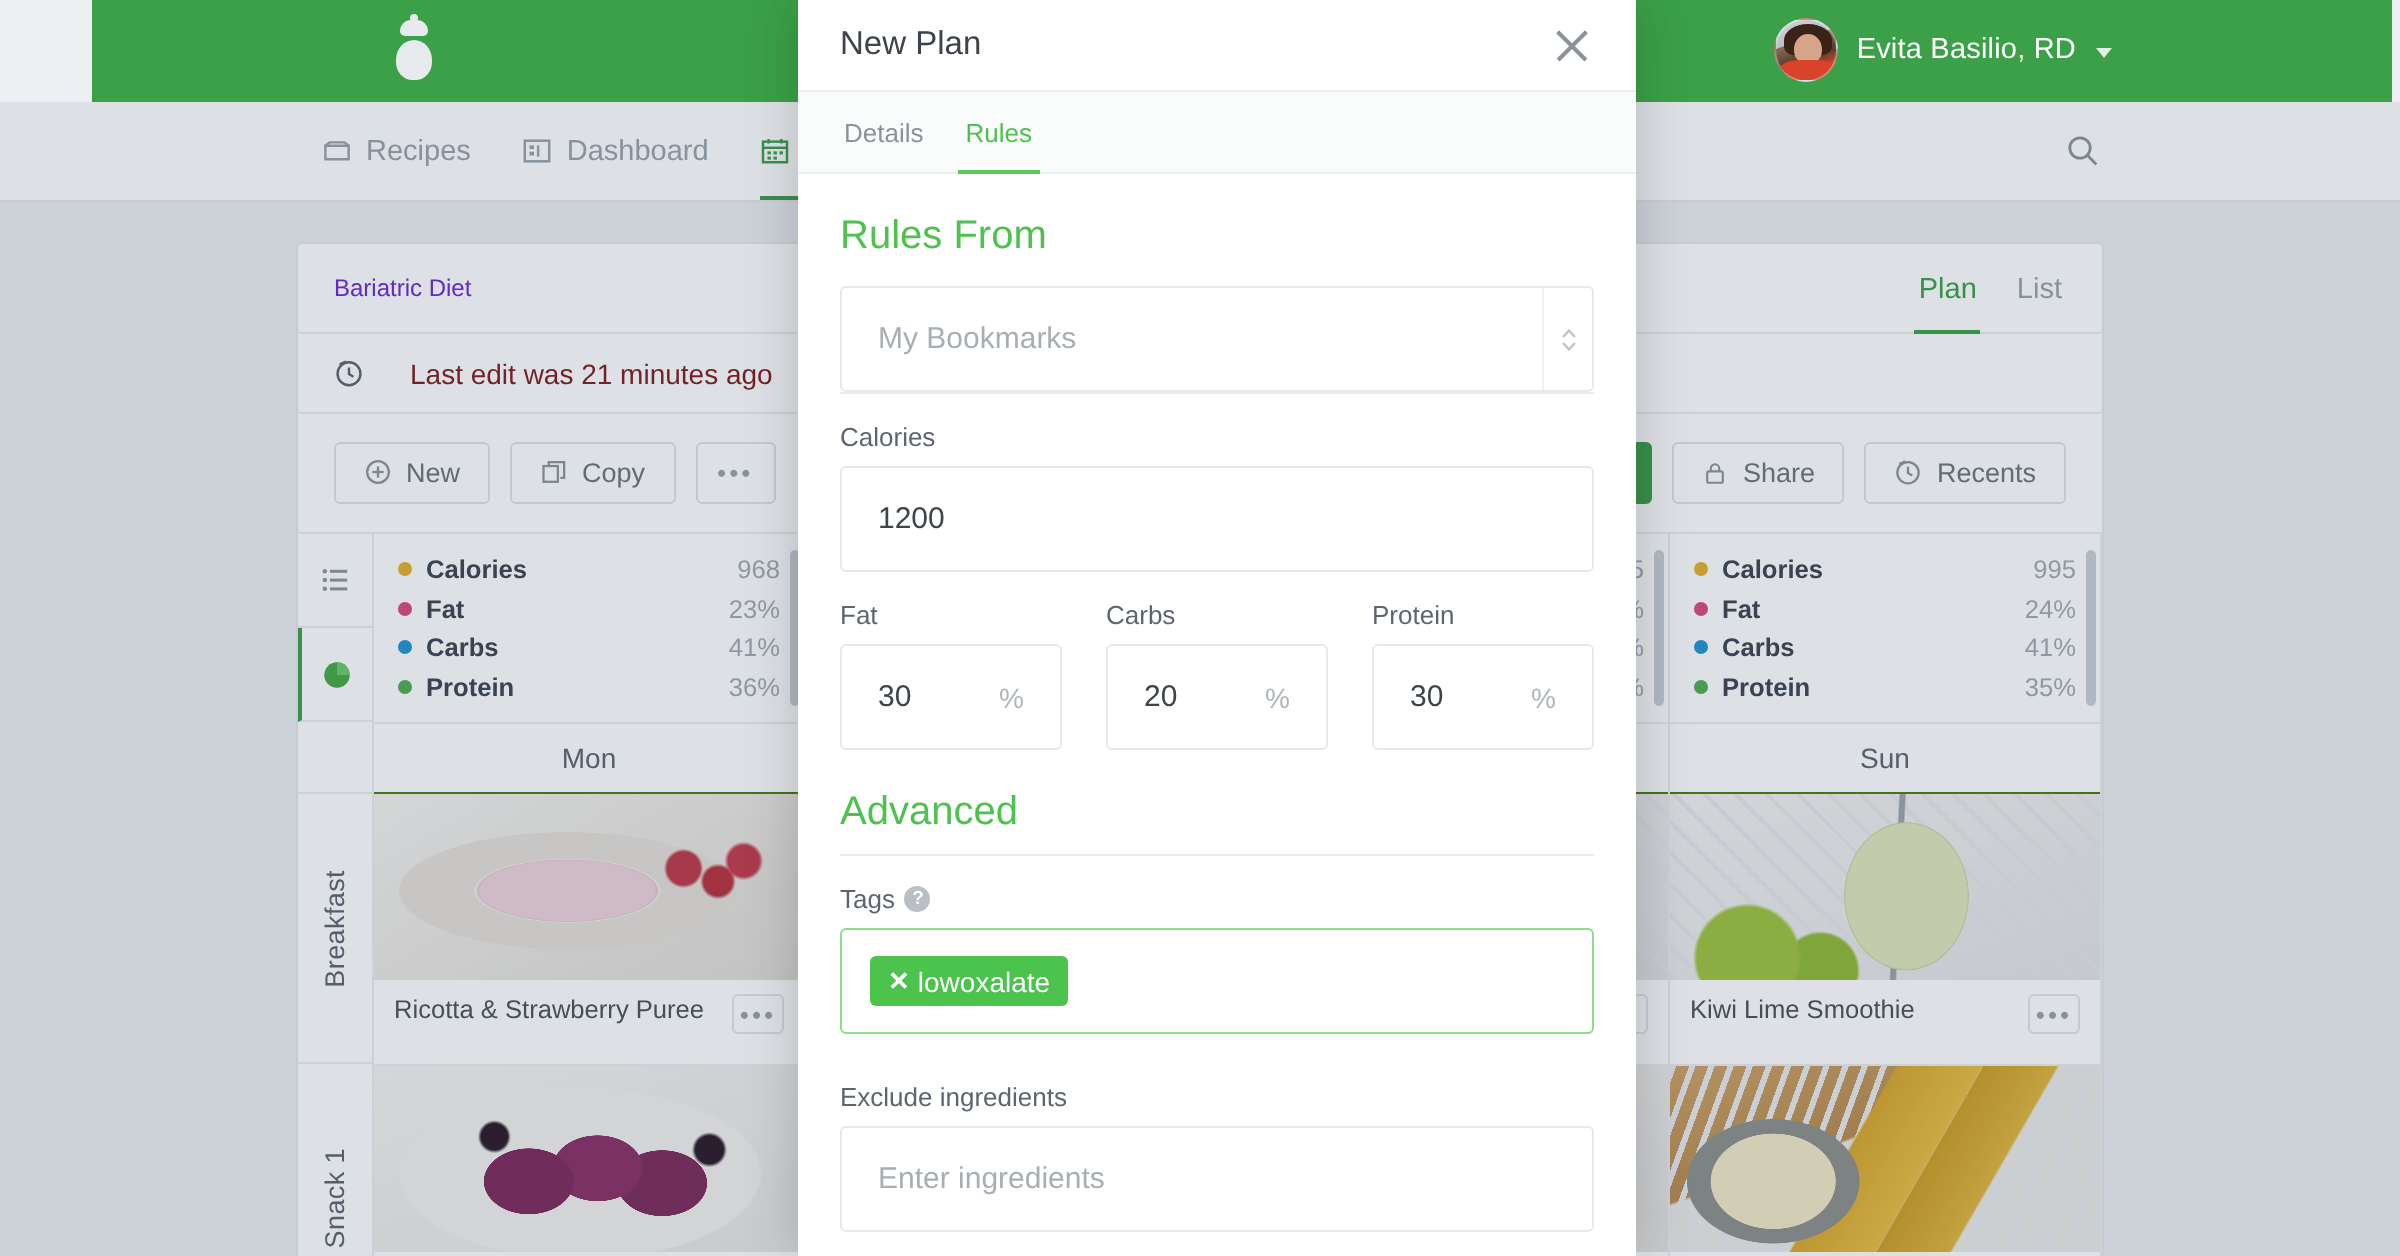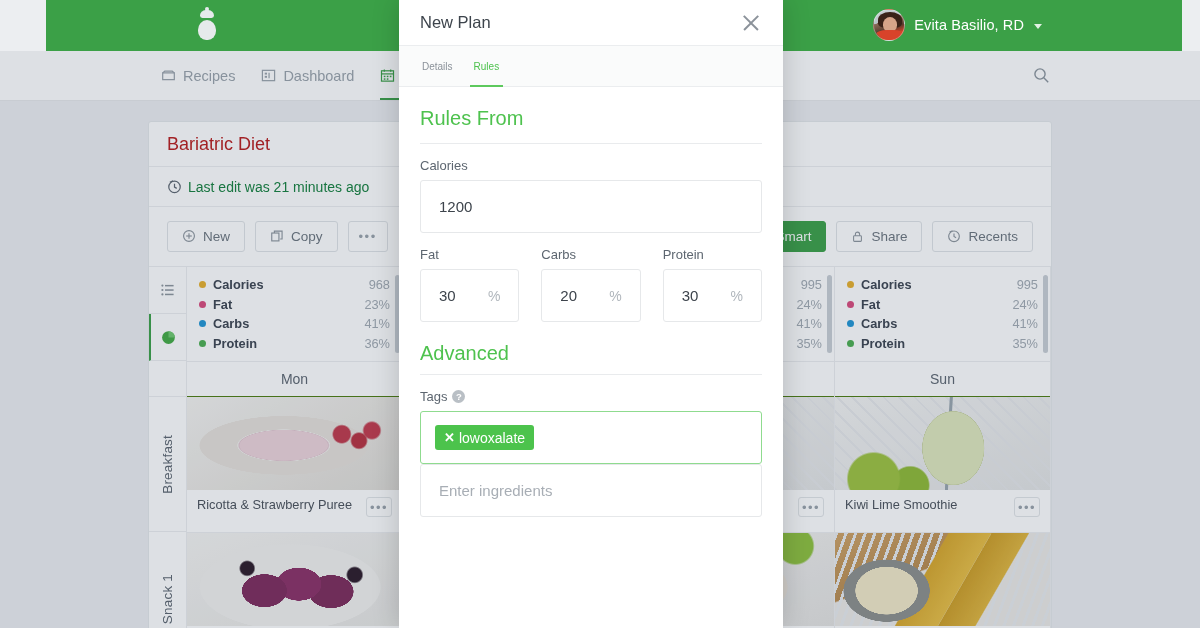--- a/index.html
+++ b/index.html
@@ -8,21 +8,21 @@
     font-family: "Liberation Sans", sans-serif;
     overflow: hidden;
     background: #eceef1;
   }
   #root { position: relative; width: 1200px; height: 628px; }
 
   
   .app { position: absolute; inset: 0; }
 
   .topbar {
-    position: absolute; top: 0; left: 0; right: 18px; height: 51px;
+    position: absolute; top: 0; left: 0; right: 4px; height: 51px;
     background: #3ba047;
     display: flex; align-items: center; margin-left: 46px;
   }
   .logo-wrap { position: absolute; left: 148px; top: 8px; width: 26px; height: 34px; }
   .logo-leaf { position: relative; width: 26px; height: 34px; }
   .logo-leaf .cap {
     position: absolute; left: 6px; top: 2px; width: 14px; height: 8px;
     background: #e6eaec; border-radius: 7px 7px 3px 3px;
   }
   .logo-leaf .cap:after {
@@ -86,35 +86,35 @@
 
   .content { position: absolute; top: 101px; left: 0; right: 0; bottom: 0; background: #eceef1; }
   .panel {
     position: absolute; left: 148px; right: 148px; top: 20px; bottom: -40px;
     background: #ffffff; border: 1px solid #e4e7ea; border-radius: 3px;
   }
   .panel-head {
     height: 45px; border-bottom: 1px solid #eceef0;
     display: flex; align-items: center; padding: 0 18px;
   }
-  .plan-title { color: #b91c1c; font-size: 18px; }
+  .plan-title { color: #6d28d9; font-size: 12px; }
   .plan-tabs { margin-left: auto; display: flex; align-items: flex-end; gap: 16px; height: 45px; }
   .plan-tab {
     font-size: 14.5px; color: #9aa3ab; height: 44px; display:flex; align-items:center;
     position: relative; padding: 0 2px;
   }
   .plan-tab.active { color: #3ba047; }
   .plan-tab.active:after {
     content:""; position:absolute; left:0; right:0; bottom:0; height:2px; background:#3ba047;
   }
 
   .panel-sub {
     height: 40px; border-bottom: 1px solid #eceef0;
     display: flex; align-items: center; padding: 0 18px;
-    color: #15803d; font-size: 14px; gap: 6px;
+    color: #7f1d1d; font-size: 14px; gap: 23px;
   }
 
   .panel-actions {
     height: 58px; display: flex; align-items: center; padding: 0 18px; gap: 10px;
   }
   .btn {
     height: 31px; border: 1px solid #dfe3e6; border-radius: 3px; background: #fff;
     display: inline-flex; align-items: center; gap: 7px; padding: 0 14px;
     font-size: 13.5px; color: #6c757e; white-space: nowrap;
   }
@@ -219,21 +219,21 @@
   }
 
   
   .dim {
     position: absolute; left: 0; right: 0; top: 51px; bottom: 0;
     background: rgba(43,62,86,.16); pointer-events: none;
   }
 
   
   .modal {
-    position: absolute; left: 399px; top: 0; width: 384px; height: 628px;
+    position: absolute; left: 399px; top: 0; width: 419px; height: 628px;
     background: #ffffff; box-shadow: 0 0 26px rgba(0,0,0,.18);
     overflow: hidden;
   }
   .modal-head {
     height: 46px; display: flex; align-items: center; padding: 0 21px;
     border-bottom: 1px solid #ebedef;
   }
   .modal-title { font-size: 16.5px; color: #3d444c; }
   .modal-close { margin-left: auto; width: 22px; height: 22px; position: relative; }
   .modal-close:before, .modal-close:after {
@@ -241,21 +241,21 @@
     background: #8b929a;
   }
   .modal-close:before { transform: rotate(45deg); }
   .modal-close:after { transform: rotate(-45deg); }
 
   .modal-tabs {
     height: 41px; background: #fafbfb; border-bottom: 1px solid #ebedef;
     display: flex; align-items: flex-end; padding: 0 21px; gap: 17px;
   }
   .mtab {
-    font-size: 10px; color: #8b929a; height: 40px; display: flex; align-items: center;
+    font-size: 13px; color: #8b929a; height: 40px; display: flex; align-items: center;
     position: relative; padding: 0 2px;
   }
   .mtab.active { color: #4ec24e; }
   .mtab.active:after {
     content: ""; position: absolute; left: -2px; right: -2px; bottom: -1px; height: 2.5px;
     background: #5dc95d;
   }
 
   .modal-body { padding: 0 21px; }
   .sec-title {
@@ -368,20 +368,28 @@
           </svg>
         </div>
       </div>
     </div>
 
     <div class="content">
       <div class="panel">
 
         <div class="panel-head">
           <span class="plan-title">Bariatric Diet</span>
+          <div class="plan-tabs">
+            <div class="plan-tab active">
+              <span>Plan</span>
+            </div>
+            <div class="plan-tab">
+              <span>List</span>
+            </div>
+          </div>
         </div>
 
         <div class="panel-sub">
           <svg width="15" height="15" viewBox="0 0 16 16">
             <circle cx="8" cy="8.4" r="6.1" fill="none" stroke="#5d6670" stroke-width="1.3"></circle>
             <path d="M8 5v3.6l2.4 1.4" fill="none" stroke="#5d6670" stroke-width="1.3"></path>
             <path d="M3 3.4 6.4 1.9" stroke="#5d6670" stroke-width="1.3" fill="none"></path>
           </svg>
           <span>Last edit was 21 minutes ago</span>
         </div>
@@ -659,20 +667,29 @@
         <span>Details</span>
       </div>
       <div class="mtab active">
         <span>Rules</span>
       </div>
     </div>
 
     <div class="modal-body">
 
       <div class="sec-title no-rule">Rules From</div>
+      <div class="input ph-text">
+        <span>My Bookmarks</span>
+        <div class="stepper">
+          <svg width="9" height="14" viewBox="0 0 9 14">
+            <path d="M1.5 5.5 4.5 2.3 7.5 5.5" fill="none" stroke="#c0c5cb" stroke-width="1.2"></path>
+            <path d="M1.5 8.5 4.5 11.7 7.5 8.5" fill="none" stroke="#c0c5cb" stroke-width="1.2"></path>
+          </svg>
+        </div>
+      </div>
 
       <div class="sec-rule"></div>
 
       <div class="field-label">
         <span>Calories</span>
       </div>
       <div class="input">
         <span>1200</span>
       </div>
 
@@ -713,20 +730,23 @@
         <span>Tags</span>
         <span class="help-dot">?</span>
       </div>
       <div class="taginput">
         <span class="chip">
           <span class="x">✕</span>
           <span>lowoxalate</span>
         </span>
       </div>
 
+      <div class="field-label" style="margin-top:24px">
+        <span>Exclude ingredients</span>
+      </div>
       <div class="input ph-text">
         <span>Enter ingredients</span>
       </div>
 
     </div>
   </div>
 
 </div>
 
 </body></html>

